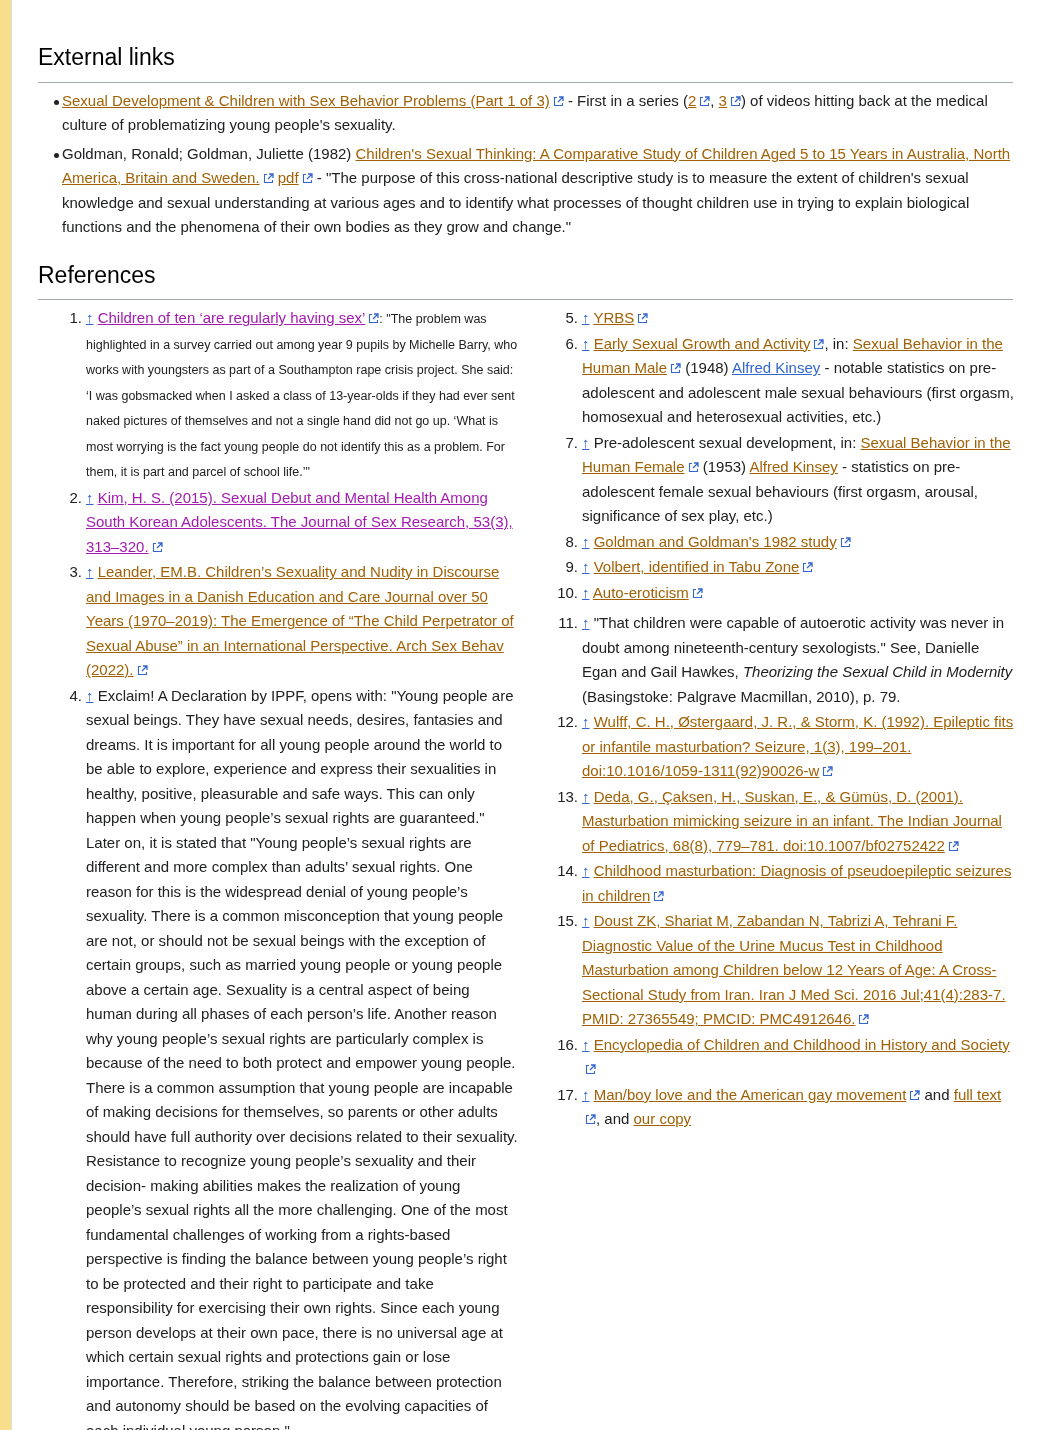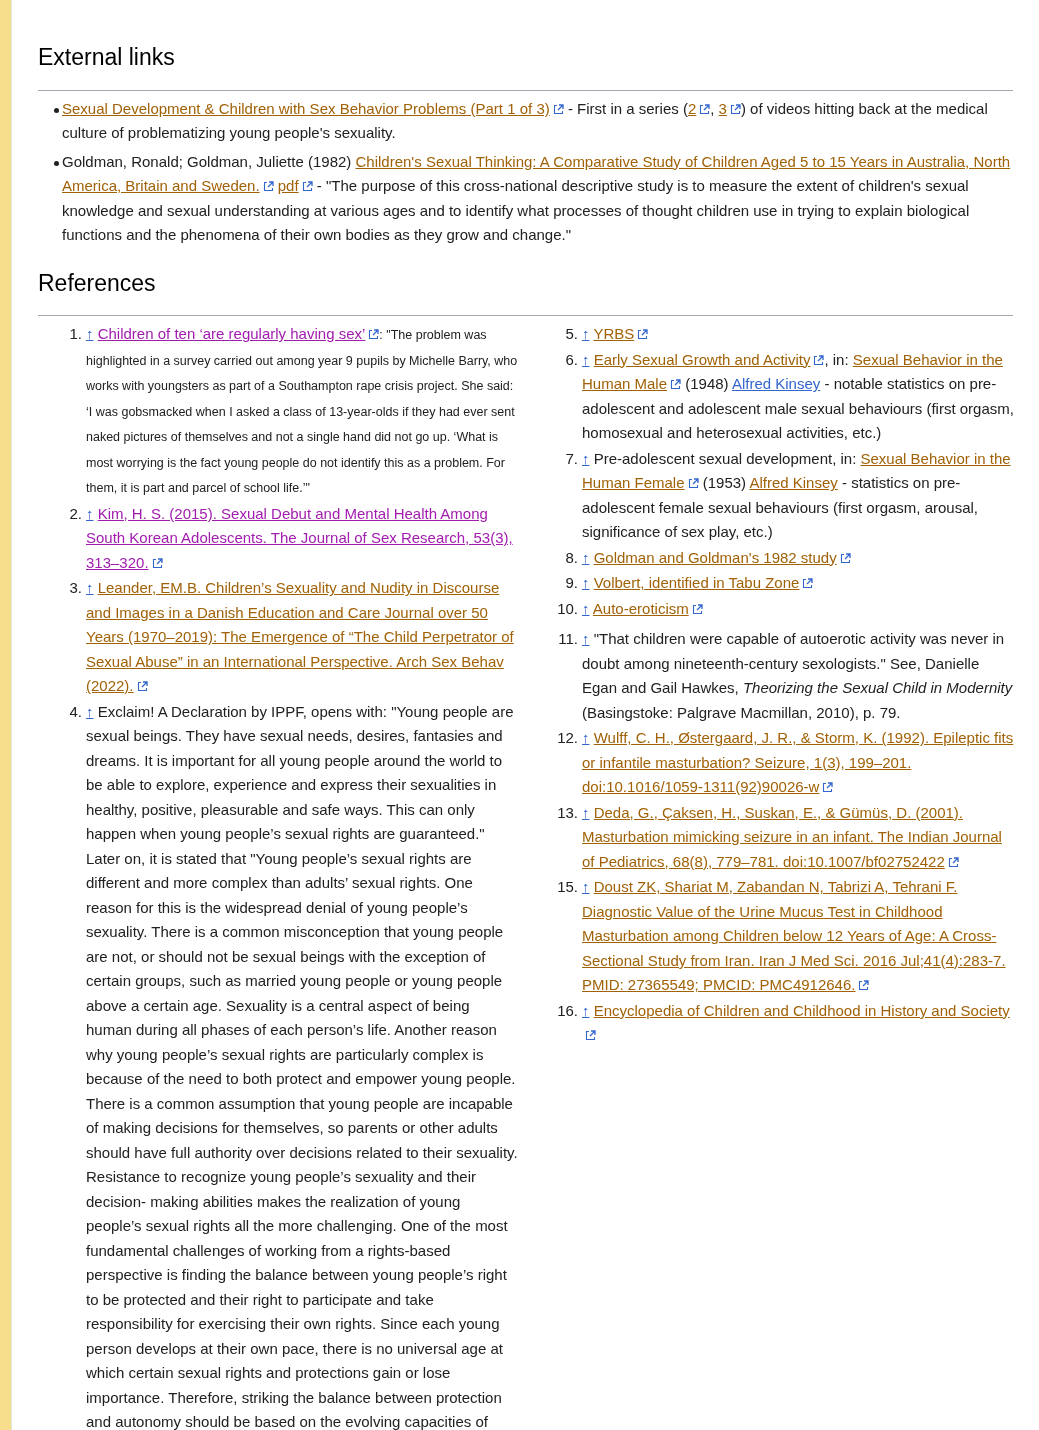--- a/index.html
+++ b/index.html
@@ -22,21 +22,21 @@
     position: absolute;
     left: 38px;
     width: 975px;
     top: 0;
   }
   h2 {
     font-family: "Liberation Sans", sans-serif;
     font-weight: normal;
     font-size: 23px;
     margin: 0;
-    padding: 0 0 18px 0;
+    padding: 0 0 10px 0;
     border-bottom: 1px solid #a2a9b1;
     color: #000;
     line-height: 1.2;
   }
   #h-ext { margin-top: 44px; }
   #h-refs { margin-top: 22px; }
   ul.ext {
     list-style: none;
     margin: 6px 0 0 0;
     padding: 0 0 0 24px;
@@ -203,30 +203,49 @@
       </li>
       <li style="position:relative;margin-bottom:1px;">
         <span class="num" style="position:absolute;right:100%;margin-right:4px;">13.</span>
         <a href="#" class="up">↑</a>
         <a href="#">Deda, G., Çaksen, H., Suskan, E., &amp; Gümüs, D. (2001). Masturbation mimicking seizure in an infant. The Indian Journal of Pediatrics, 68(8), 779–781. doi:10.1007/bf02752422</a><span class="ext-icon"><svg width="11" height="11" viewBox="0 0 11 11">
               <path d="M4 1.5H1.5v8h8V7" fill="none" stroke="#3366cc" stroke-width="1.1"></path>
               <path d="M6 1h4v4M10 1L5 6" fill="none" stroke="#3366cc" stroke-width="1.3"></path>
             </svg></span>
       </li>
       <li style="position:relative;margin-bottom:1px;">
+        <span class="num" style="position:absolute;right:100%;margin-right:4px;">14.</span>
+        <a href="#" class="up">↑</a>
+        <a href="#">Childhood masturbation: Diagnosis of pseudoepileptic seizures in children</a><span class="ext-icon"><svg width="11" height="11" viewBox="0 0 11 11">
+              <path d="M4 1.5H1.5v8h8V7" fill="none" stroke="#3366cc" stroke-width="1.1"></path>
+              <path d="M6 1h4v4M10 1L5 6" fill="none" stroke="#3366cc" stroke-width="1.3"></path>
+            </svg></span>
+      </li>
+      <li style="position:relative;margin-bottom:1px;">
         <span class="num" style="position:absolute;right:100%;margin-right:4px;">15.</span>
         <a href="#" class="up">↑</a>
         <a href="#">Doust ZK, Shariat M, Zabandan N, Tabrizi A, Tehrani F. Diagnostic Value of the Urine Mucus Test in Childhood Masturbation among Children below 12 Years of Age: A Cross-Sectional Study from Iran. Iran J Med Sci. 2016 Jul;41(4):283-7. PMID: 27365549; PMCID: PMC4912646.</a><span class="ext-icon"><svg width="11" height="11" viewBox="0 0 11 11">
               <path d="M4 1.5H1.5v8h8V7" fill="none" stroke="#3366cc" stroke-width="1.1"></path>
               <path d="M6 1h4v4M10 1L5 6" fill="none" stroke="#3366cc" stroke-width="1.3"></path>
             </svg></span>
       </li>
       <li style="position:relative;margin-bottom:1px;">
         <span class="num" style="position:absolute;right:100%;margin-right:4px;">16.</span>
         <a href="#" class="up">↑</a>
         <a href="#">Encyclopedia of Children and Childhood in History and Society</a><span class="ext-icon"><svg width="11" height="11" viewBox="0 0 11 11">
               <path d="M4 1.5H1.5v8h8V7" fill="none" stroke="#3366cc" stroke-width="1.1"></path>
               <path d="M6 1h4v4M10 1L5 6" fill="none" stroke="#3366cc" stroke-width="1.3"></path>
             </svg></span>
+      </li>
+      <li style="position:relative;margin-bottom:1px;">
+        <span class="num" style="position:absolute;right:100%;margin-right:4px;">17.</span>
+        <a href="#" class="up">↑</a>
+        <a href="#">Man/boy love and the American gay movement</a><span class="ext-icon"><svg width="11" height="11" viewBox="0 0 11 11">
+              <path d="M4 1.5H1.5v8h8V7" fill="none" stroke="#3366cc" stroke-width="1.1"></path>
+              <path d="M6 1h4v4M10 1L5 6" fill="none" stroke="#3366cc" stroke-width="1.3"></path>
+            </svg></span><span> and </span><a href="#">full text</a><span class="ext-icon"><svg width="11" height="11" viewBox="0 0 11 11">
+              <path d="M4 1.5H1.5v8h8V7" fill="none" stroke="#3366cc" stroke-width="1.1"></path>
+              <path d="M6 1h4v4M10 1L5 6" fill="none" stroke="#3366cc" stroke-width="1.3"></path>
+            </svg></span><span>, and </span><a href="#">our copy</a>
       </li>
     </ol>
   </div>
 </div>
 
 </body></html>

